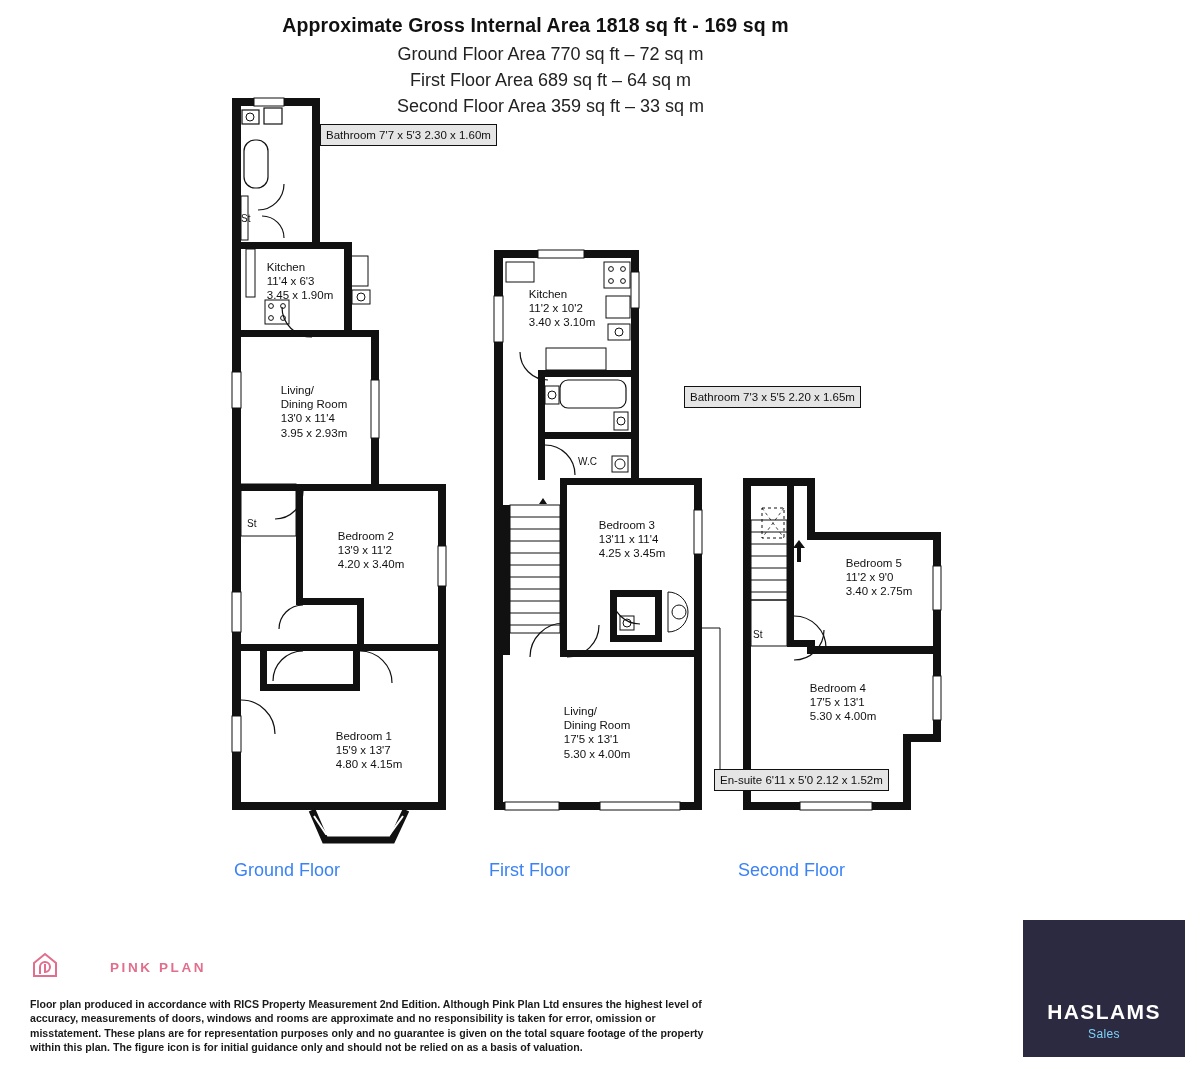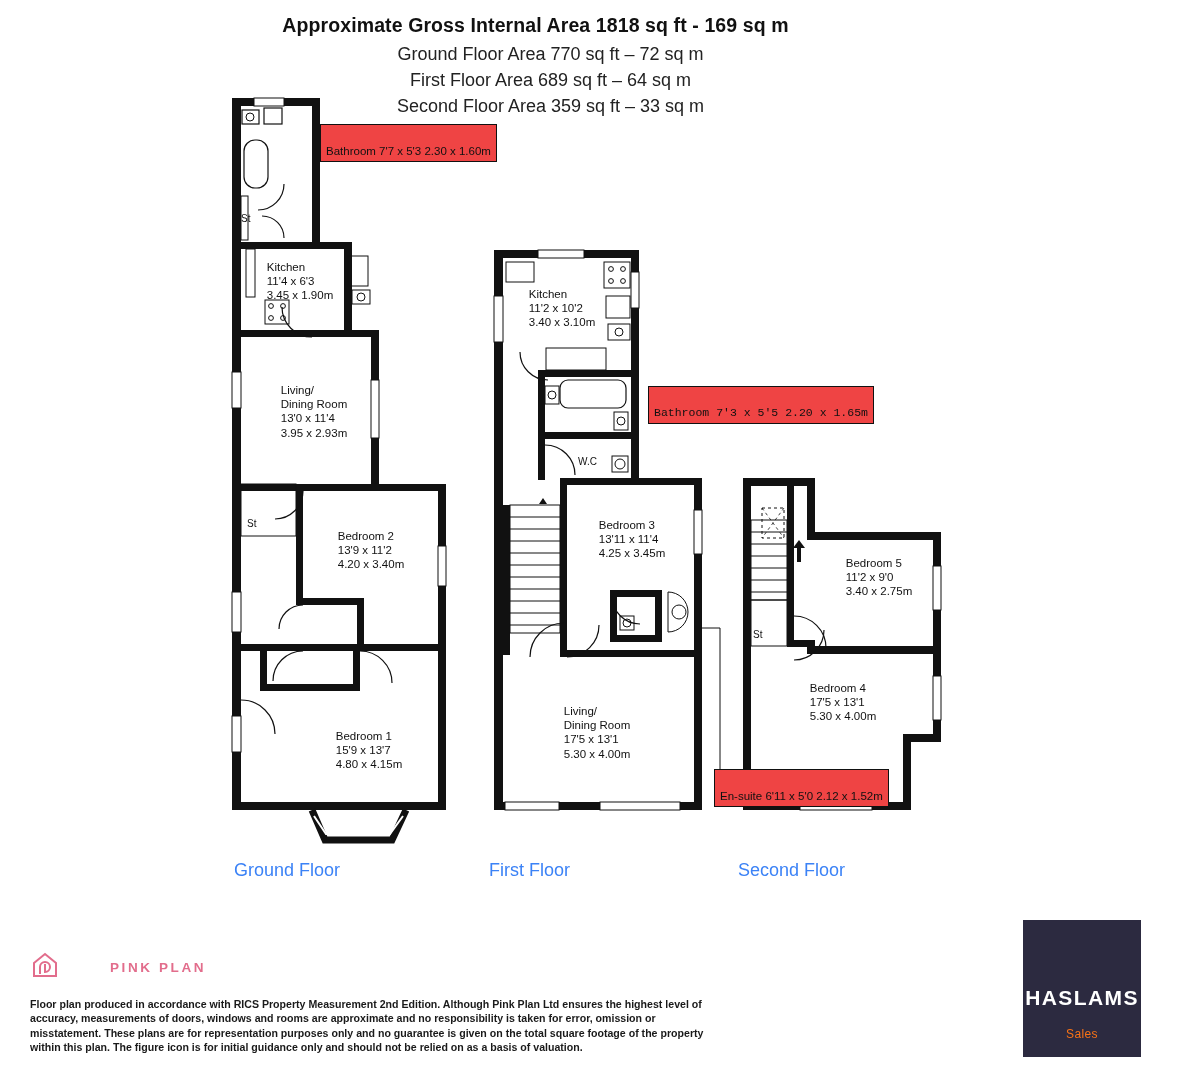--- a/index.html
+++ b/index.html
@@ -70,25 +70,25 @@
     transform: translateX(-50%);
   }
   .room-label .nm { display: block; }
   .room-label .d1 { display: block; }
   .room-label .d2 { display: block; }
 
   
   .boxed {
     position: absolute;
     border: 1px solid #111;
-    background: #ef4444;
+    background: #e5e5e5;
     text-align: center;
     font-size: 11.5px;
     line-height: 14.2px;
-    padding: 19px 5px 3px 5px;
+    padding: 3px 5px 3px 5px;
     color: #111;
     white-space: nowrap;
   }
   .tiny-label {
     position: absolute;
     font-size: 10px;
     color: #111;
     white-space: nowrap;
   }
 
@@ -115,40 +115,40 @@
     width: 690px;
     font-size: 10.6px;
     line-height: 14.4px;
     color: #1a1a1a;
     font-weight: bold;
   }
   .agent-logo {
     position: absolute;
     left: 1023px;
     top: 920px;
-    width: 118px;
+    width: 162px;
     height: 137px;
     background: #2c2a40;
     color: #fff;
     display: flex;
     flex-direction: column;
     align-items: center;
     justify-content: flex-end;
     padding-bottom: 16px;
     box-sizing: border-box;
   }
   .agent-logo .name {
     font-size: 21px;
     letter-spacing: 1.4px;
     font-weight: bold;
   }
   .agent-logo .sub {
     font-size: 12px;
-    color: #f97316;
-    margin-top: 17px;
+    color: #7dd3fc;
+    margin-top: 3px;
     letter-spacing: 0.4px;
   }
 </style>
 </head>
 <body>
 
 <div class="page">
 
   <div class="header">
     <div class="title">Approximate Gross Internal Area 1818 sq ft - 169 sq m</div>
@@ -394,21 +394,21 @@
     <span class="d1">15'9 x 13'7</span>
     <span class="d2">4.80 x 4.15m</span>
   </div>
 
   <div class="room-label" style="left:562px; top:287px;">
     <span class="nm">Kitchen</span>
     <span class="d1">11'2 x 10'2</span>
     <span class="d2">3.40 x 3.10m</span>
   </div>
 
-  <div class="boxed" style="left:648px; top:386px;font-family:Liberation Mono, monospace;">
+  <div class="boxed" style="left:684px; top:386px;">
     <span class="nm">Bathroom</span>
     <span class="d1">7'3 x 5'5</span>
     <span class="d2">2.20 x 1.65m</span>
   </div>
 
   <div class="tiny-label" style="left:578px; top:456px;">W.C</div>
 
   <div class="room-label" style="left:632px; top:518px;">
     <span class="nm">Bedroom 3</span>
     <span class="d1">13'11 x 11'4</span>

